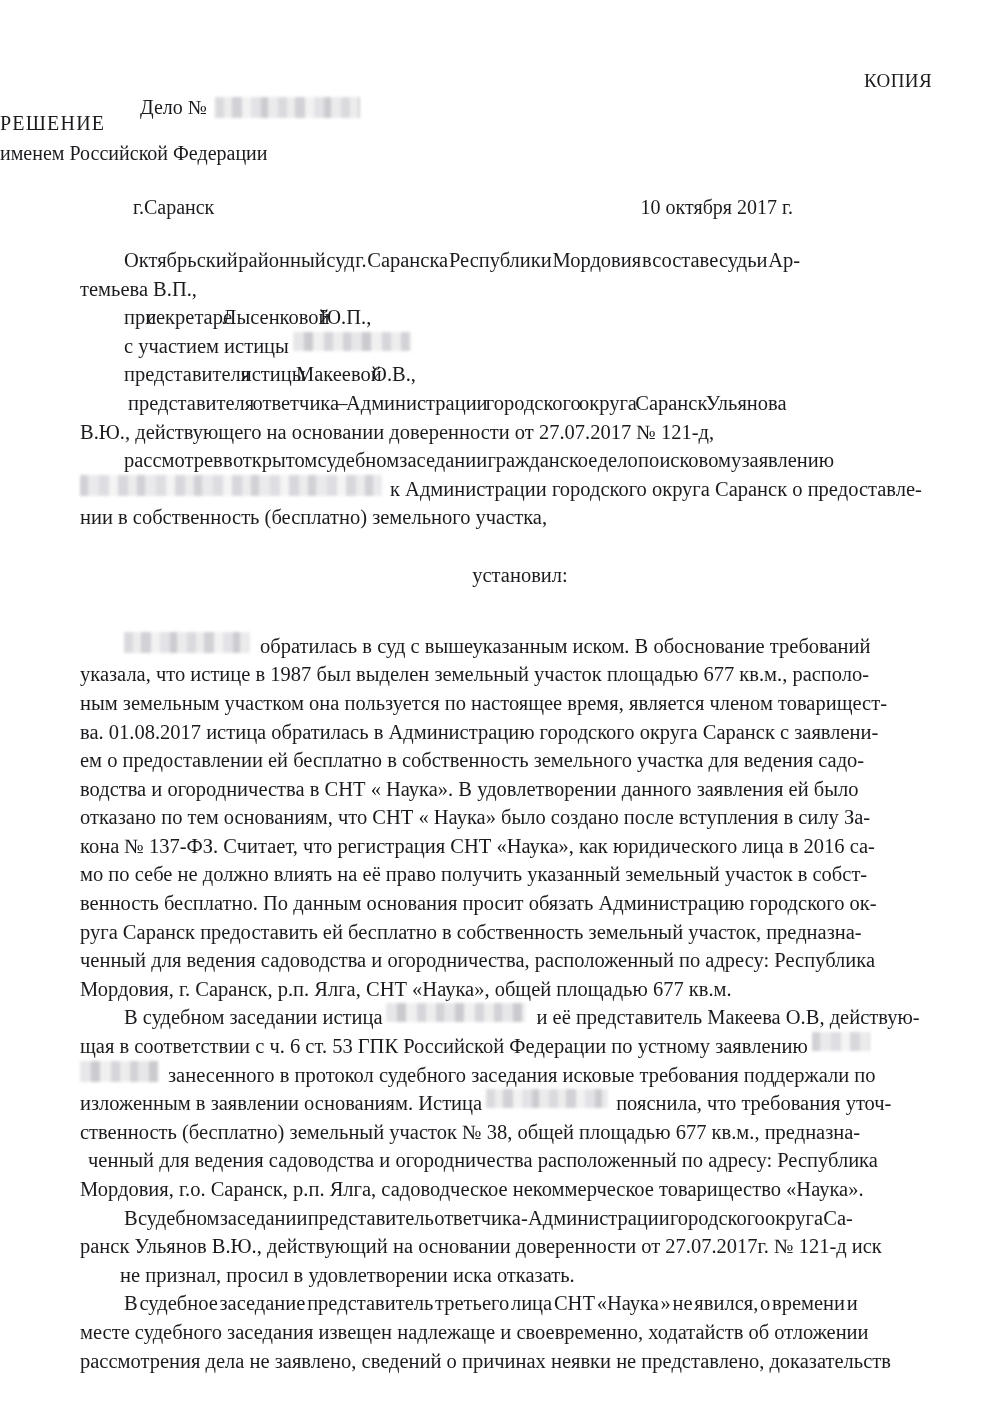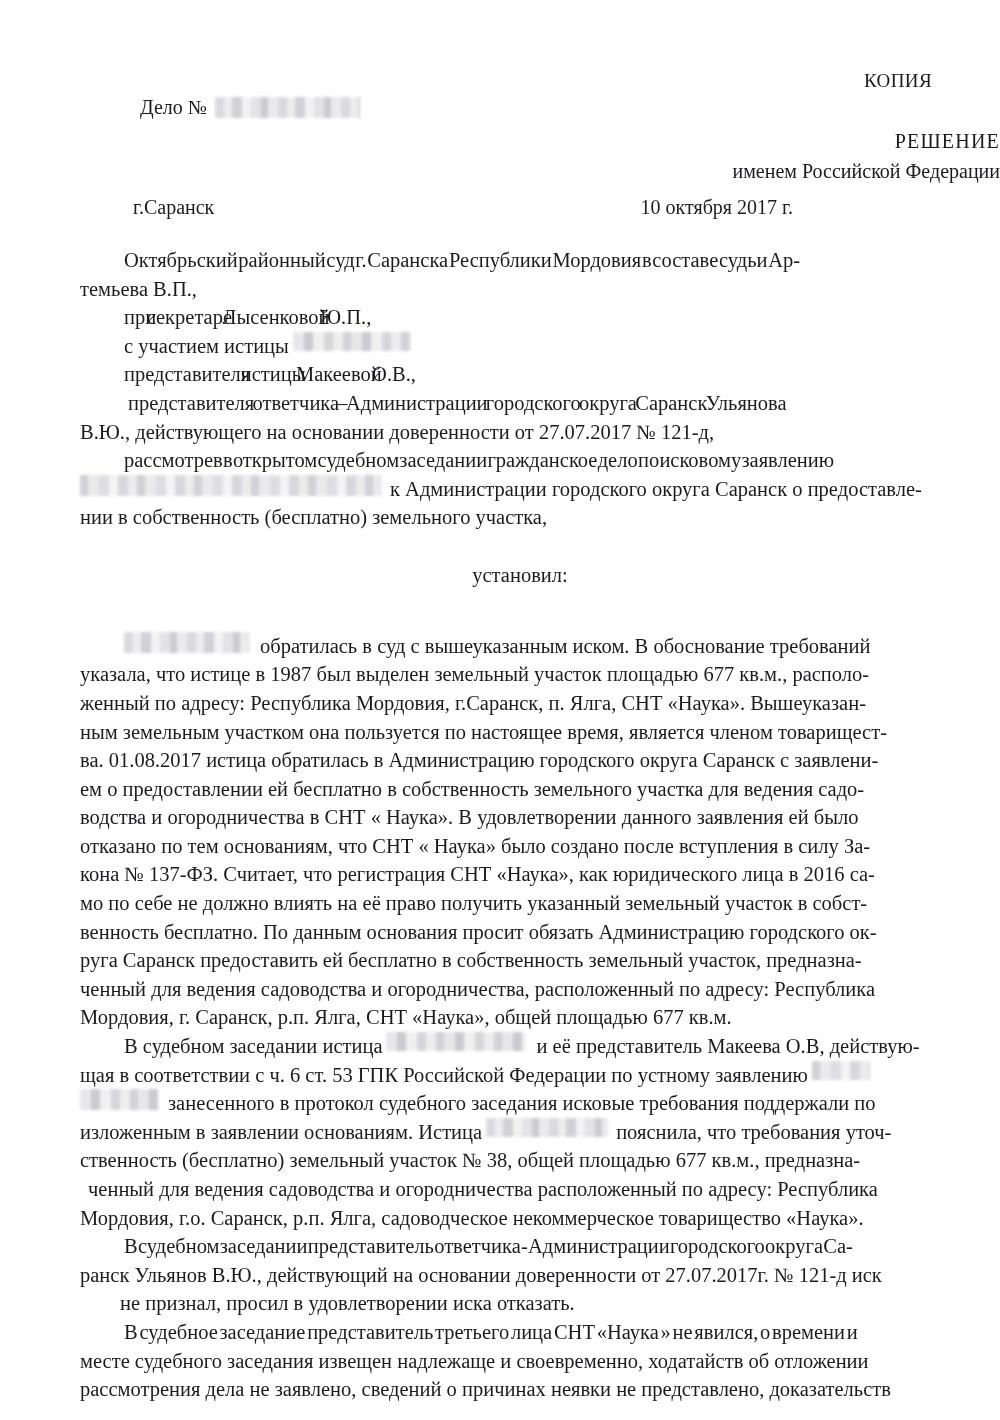--- a/index.html
+++ b/index.html
@@ -34,24 +34,24 @@
     position: absolute;
     top: 96px;
     left: 140px;
     font-size: 20px;
     display: flex;
     align-items: center;
     gap: 8px;
   }
   .title-block {
     position: absolute;
-    top: 130px;
+    top: 112px;
     left: 0;
     width: 1000px;
-    text-align: right;
+    text-align: left;
   }
   .title-main {
     font-size: 20px;
     letter-spacing: 1.2px;
   }
   .title-sub {
     font-size: 20px;
     margin-top: 7px;
   }
   .place-date {
@@ -180,21 +180,20 @@
     <div class="spacer-sm"></div>
     <div class="center-head">установил:</div>
     <div class="spacer-sm"></div>
     <div class="spacer-xs"></div>
 
     <div class="ln indent">
       <span class="redact tall" style="width:126px;"></span>
       <span style="padding-left:10px;">обратилась в суд с вышеуказанным иском. В обоснование требований</span>
     </div>
     <div class="ln left" style="word-spacing: 0px;">указала, что истице в 1987 был выделен земельный участок площадью 677 кв.м., располо-</div>
-    <div class="ln left" style="word-spacing: 0px;">женный по адресу: Республика Мордовия, г.Саранск, п. Ялга, СНТ «Наука». Вышеуказан-</div>
     <div class="ln left" style="word-spacing: 0px;">ным земельным участком она пользуется по настоящее время, является членом товарищест-</div>
     <div class="ln left" style="word-spacing: 0px;">ва. 01.08.2017 истица обратилась в Администрацию городского округа Саранск с заявлени-</div>
     <div class="ln left" style="word-spacing: 0px;">ем о предоставлении ей бесплатно в собственность земельного участка для ведения садо-</div>
     <div class="ln left" style="word-spacing: 0px;">водства и огородничества в СНТ « Наука». В удовлетворении данного заявления ей было</div>
     <div class="ln left" style="word-spacing: 0px;">отказано по тем основаниям, что СНТ « Наука» было создано после вступления в силу За-</div>
     <div class="ln left" style="word-spacing: 0px;">кона № 137-ФЗ.  Считает, что регистрация СНТ «Наука», как юридического лица в 2016 са-</div>
     <div class="ln left" style="word-spacing: 0px;">мо по себе не должно влиять на её право получить указанный земельный участок в собст-</div>
     <div class="ln left" style="word-spacing: 0px;">венность бесплатно. По данным основания просит обязать Администрацию городского ок-</div>
     <div class="ln left" style="word-spacing: 0px;">руга Саранск предоставить ей бесплатно в собственность земельный участок, предназна-</div>
     <div class="ln left" style="word-spacing: 0px;">ченный для ведения садоводства и огородничества, расположенный по адресу: Республика</div>

